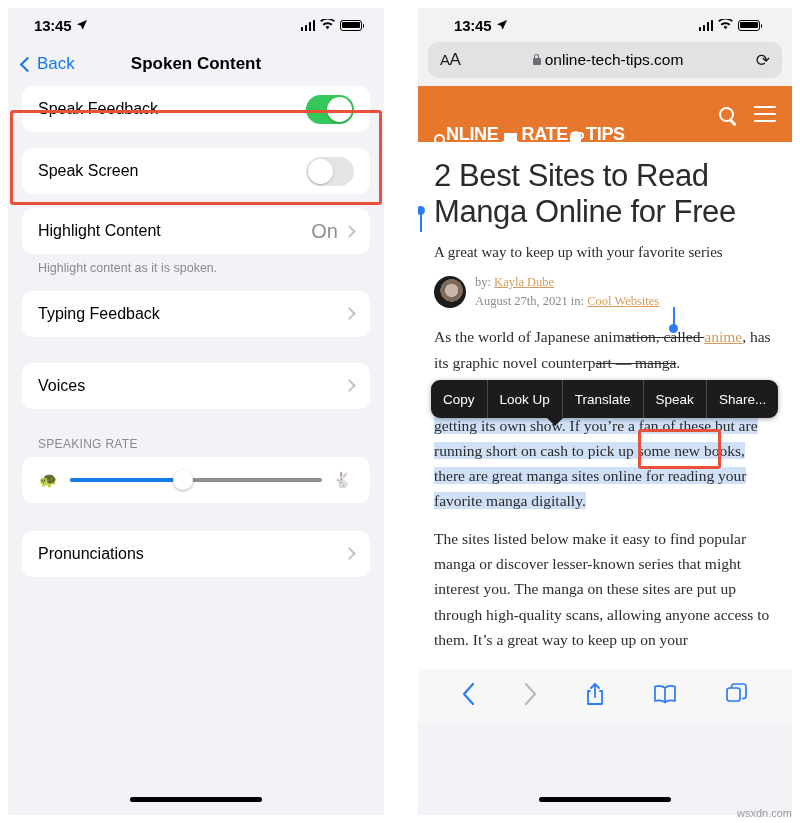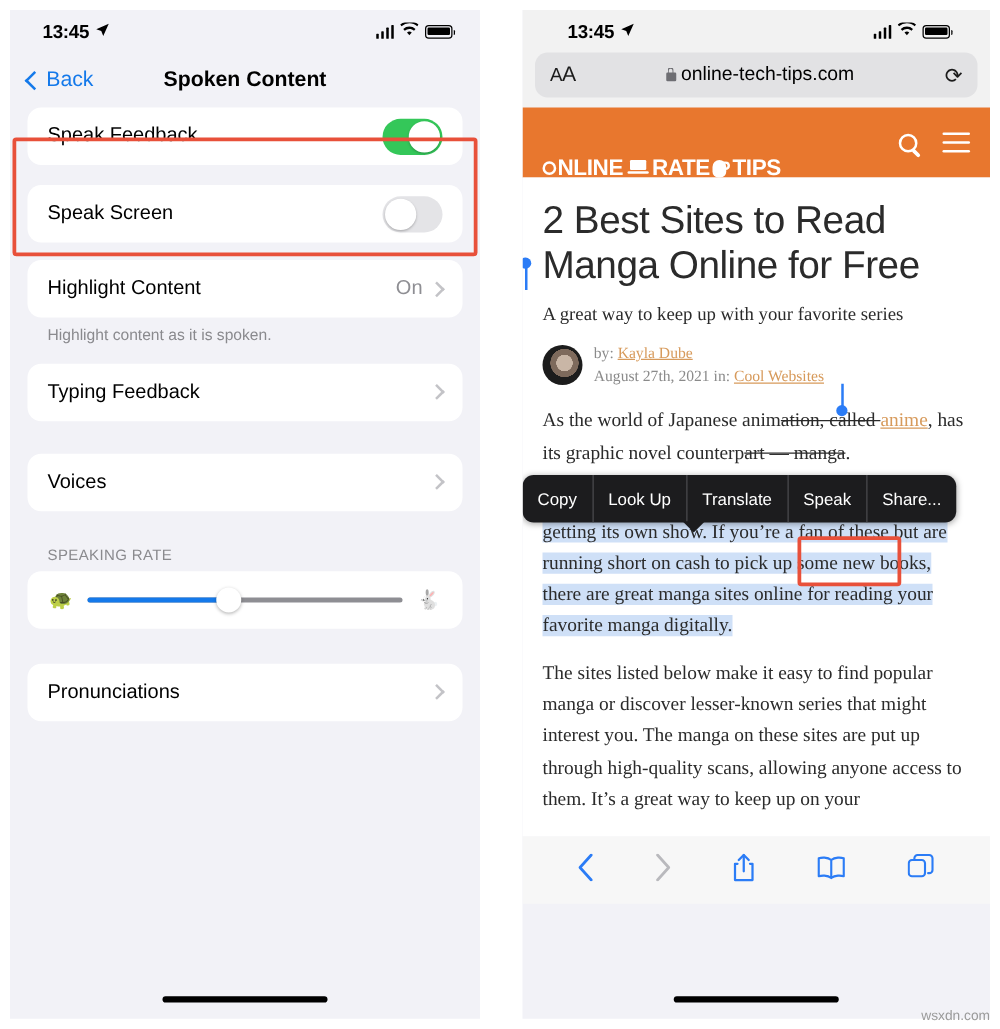--- a/index.html
+++ b/index.html
@@ -73,21 +73,21 @@
   .settings{padding:0 14px;box-sizing:border-box;}
   .card{
     background:#fff;border-radius:11px;
     padding:0 16px;box-sizing:border-box;
   }
   .row{
     min-height:46px;display:flex;align-items:center;justify-content:space-between;
     font-size:16px;color:#000;
   }
   .row-label{font-size:16px;color:#000;}
-  .row-right{display:flex;align-items:center;gap:7px;color:#8e8e93;font-size:16px;}
+  .row-right{display:flex;align-items:center;gap:7px;color:#8e8e93;font-size:20px;}
   .chev-r{
     width:7px;height:7px;border-top:2px solid #c3c3c7;border-right:2px solid #c3c3c7;
     transform:rotate(45deg);display:inline-block;
   }
   .footnote{
     font-size:12.5px;color:#8a8a8e;line-height:1.33;
     padding:6px 16px 0 16px;
   }
   .group-head{
     font-size:12px;color:#8a8a8e;letter-spacing:0.3px;
@@ -158,21 +158,21 @@
     box-sizing:border-box;
   }
   .reload{font-size:17px;color:#1b1b1b;}
 
   .site-header{
     background:#e8772e;height:56px;
     display:flex;align-items:center;justify-content:space-between;
     padding:0 16px;box-sizing:border-box;
   }
   .logo{
-    display:flex;align-items:center;font-weight:bold;font-size:18px;color:#fff;
+    display:flex;align-items:flex-end;font-weight:bold;font-size:18px;color:#fff;
     letter-spacing:-0.3px;
     margin-top:40px;
   }
   .logo .o-ring{
     width:11px;height:11px;border:2.6px solid #fff;border-radius:50%;
     display:inline-block;margin-right:1px;box-sizing:border-box;
   }
   .logo .laptop{
     display:inline-block;width:17px;height:12px;margin:0 3px;position:relative;
   }
@@ -232,21 +232,21 @@
   .lnk{color:#d79a5b;text-decoration:underline;}
   .art-p{
     font-family:"Liberation Serif", serif;
     font-size:15.5px;line-height:1.62;color:#2b2b2b;margin:0 0 13px 0;
   }
   .sel{background:#cfe0f7;}
   .strk{text-decoration:line-through;}
 
   
   .sel-bar{
-    position:absolute;left:0;top:238px;
+    position:absolute;left:13px;top:238px;
     background:#1c1c1e;border-radius:9px;height:38px;
     display:flex;align-items:stretch;overflow:hidden;
     box-shadow:0 1px 5px rgba(0,0,0,.35);
   }
   .sel-item{
     display:flex;align-items:center;justify-content:center;
     color:#fff;font-size:13.5px;padding:0 12px;white-space:nowrap;
     border-right:1px solid #4a4a4e;box-sizing:border-box;
   }
   .sel-item:last-child{border-right:none;}

